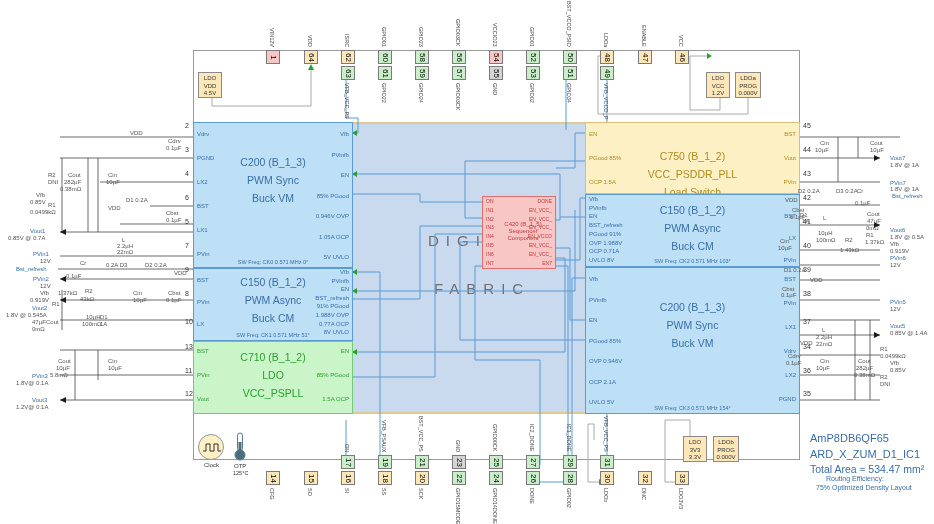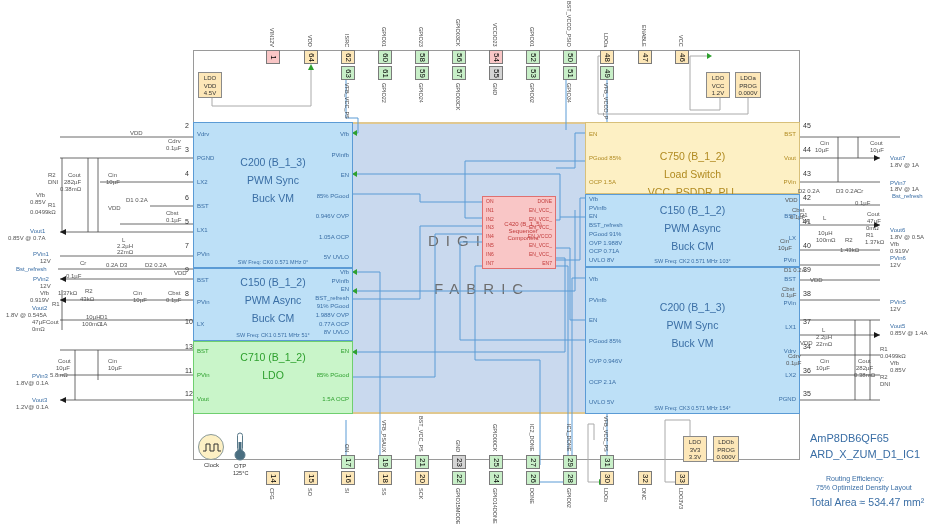--- a/index.html
+++ b/index.html
@@ -399,34 +399,35 @@
     <div class="pr" style="right:3px;top:34.4px;">91% PGood</div>
     <div class="pr" style="right:3px;top:43px;">1.988V OVP</div>
     <div class="pr" style="right:3px;top:51.599999999999994px;">0.77A OCP</div>
     <div class="pr" style="right:3px;top:60.199999999999996px;">8V UVLO</div>
     <div class="sw" style="bottom:2px;">SW Freq: CK1 0.571 MHz 51°</div>
   </div>
 <div class="blk green" style="left:193px;top:341px;width:160px;height:73px;" id="b-c710_l">
     <div class="title" style="top:6px;">
       <div>C710 (B_1_2)</div>
       <div>LDO</div>
+      <div>VCC_PSPLL</div>
     </div>
     <div class="pl" style="left:3px;top:6px;">BST</div>
     <div class="pl" style="left:3px;top:30px;">PVin</div>
     <div class="pl" style="left:3px;top:54px;">Vout</div>
     <div class="pr" style="right:3px;top:6px;">EN</div>
     <div class="pr" style="right:3px;top:30px;">85% PGood</div>
     <div class="pr" style="right:3px;top:54px;">1.5A OCP</div>
   </div>
 
 <div class="blk yellow" style="left:585px;top:122px;width:215px;height:72px;" id="b-c750_r">
     <div class="title" style="top:24px;">
       <div>C750 (B_1_2)</div>
+      <div>VCC_PSDDR_PLL</div>
       <div>Load Switch</div>
-      <div>VCC_PSDDR_PLL</div>
     </div>
     <div class="pl" style="left:3px;top:8px;">EN</div>
     <div class="pl" style="left:3px;top:32px;">PGood 85%</div>
     <div class="pl" style="left:3px;top:56px;">OCP 1.5A</div>
     <div class="pr" style="right:3px;top:8px;">BST</div>
     <div class="pr" style="right:3px;top:32px;">Vout</div>
     <div class="pr" style="right:3px;top:56px;">PVin</div>
   </div>
 <div class="blk blue" style="left:585px;top:194px;width:215px;height:73px;" id="b-c150_r">
     <div class="title" style="top:6px;">
@@ -645,15 +646,15 @@
   <div class="ext" style="left:880px;top:346px;">R1</div>
   <div class="ext" style="left:880px;top:353px;">0.0499kΩ</div>
   <div class="ext" style="left:890px;top:360px;">Vfb</div>
   <div class="ext" style="left:890px;top:367px;">0.85V</div>
   <div class="ext" style="left:880px;top:374px;">R2</div>
   <div class="ext" style="left:880px;top:381px;">DNI</div>
 </div>
 
 <div class="info" style="left:810px;top:432px;font-size:11px;">AmP8DB6QF65</div>
 <div class="info" style="left:810px;top:448px;font-size:11px;">ARD_X_ZUM_D1_IC1</div>
-<div class="info" style="left:810px;top:463px;font-size:10.5px;margin-top:33px;">Total Area ≈ 534.47 mm²</div>
+<div class="info" style="left:810px;top:463px;font-size:10.5px;">Total Area ≈ 534.47 mm²</div>
 <div class="info" style="left:826px;top:475px;font-size:7px;">Routing Efficiency:</div>
 <div class="info" style="left:816px;top:484px;font-size:7px;">75% Optimized Density Layout</div>
 
 </body></html>

